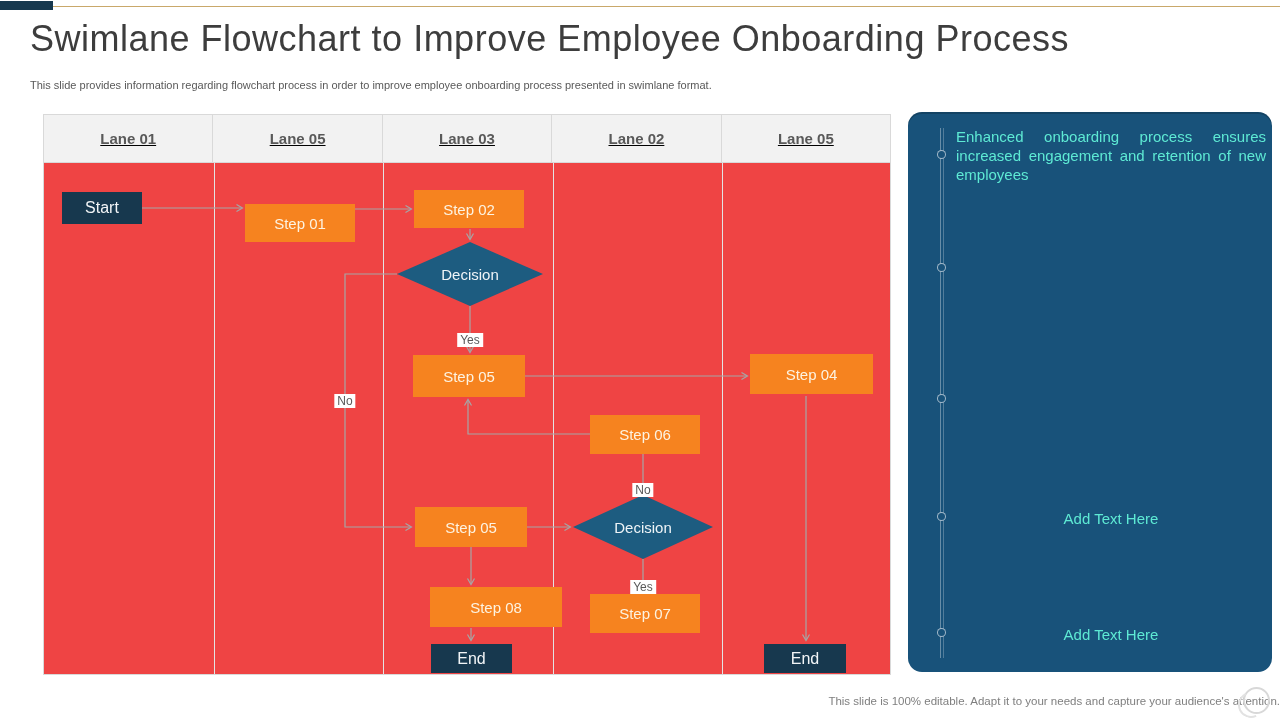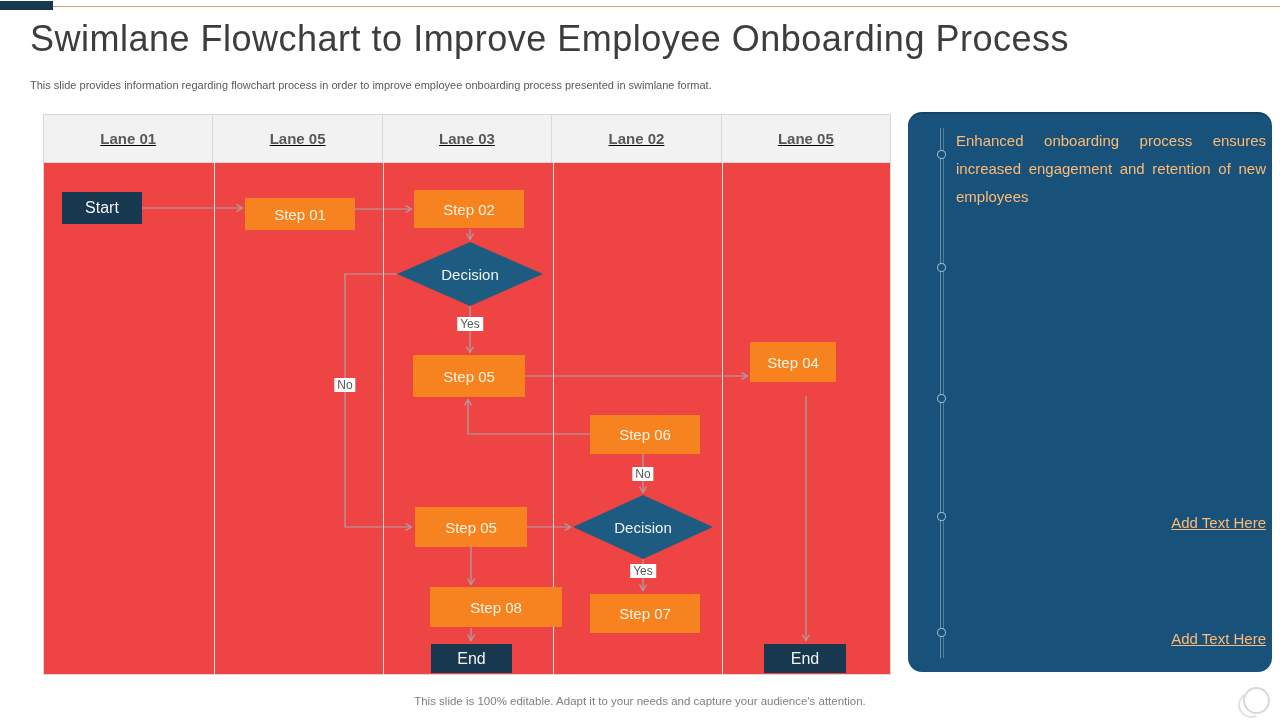--- a/index.html
+++ b/index.html
@@ -46,46 +46,46 @@
   }
   .node.orange { background: #f6831f; color: #fdf3e1; }
   .node.navy   { background: #17384e; color: #f2f5f7; font-size: 16px; }
   .diamond {
     position: absolute; display: flex; align-items: center; justify-content: center;
     background: #1d5c80; color: #eef4f7; font-size: 15px; z-index: 5;
     clip-path: polygon(50% 0, 100% 50%, 50% 100%, 0 50%);
   }
   .edge-label {
     position: absolute; transform: translate(-50%, -50%);
-    background: #ffffff; padding: 0 3px; font-size: 12px; color: #595959; z-index: 6;
+    background: #ffffff; padding: 0 3px; font-size: 12px; color: #595959; z-index: 6; margin-top: 16px;
   }
   .connector-layer { position: absolute; left: 0; top: 0; width: 1280px; height: 720px; z-index: 4; pointer-events: none; }
 
   
   .sidebar {
     position: absolute; left: 908px; top: 112px; width: 364px; height: 560px;
     background: #18527a; border-radius: 14px;
     box-shadow: inset 0 2px 0 rgba(0,0,0,0.18);
   }
   .timeline-a { position: absolute; left: 32px; top: 16px; bottom: 14px; width: 1px; background: rgba(255,255,255,0.35); }
   .timeline-b { position: absolute; left: 35px; top: 16px; bottom: 14px; width: 1px; background: rgba(255,255,255,0.25); }
   .timeline-dot {
     position: absolute; left: 29px; width: 9px; height: 9px; border-radius: 50%;
     border: 1px solid rgba(255,255,255,0.6); background: #18527a;
   }
   .sidebar-item {
     position: absolute; left: 48px; width: 310px;
-    font-size: 15px; line-height: 28px; color: #fdba74; text-align: justify;
+    font-size: 15px; line-height: 19px; color: #5eead4; text-align: justify;
   }
-  .sidebar-item.short { text-align: right; text-decoration: underline; }
+  .sidebar-item.short { text-align: center; }
 
   
   .footer {
     position: absolute; left: 0; top: 695px; width: 1280px;
-    text-align: center; font-size: 11.5px; color: #7f7f7f;
+    text-align: right; font-size: 11.5px; color: #7f7f7f;
   }
   .watermark {
     position: absolute; left: 1243px; top: 687px; width: 27px; height: 27px;
     border: 2px solid #d8d8d8; border-radius: 50%;
   }
   .watermark-arc {
     position: absolute; left: 1238px; top: 692px; width: 26px; height: 26px;
     border: 2px solid transparent; border-bottom-color: #e2e2e2; border-left-color: #e2e2e2;
     border-radius: 50%; transform: rotate(20deg);
   }
@@ -130,25 +130,25 @@
     <path d="M590,434 H468 V400" marker-end="url(#arr)"></path>
     <path d="M643,454 V492" marker-end="url(#arr)"></path>
     <path d="M643,559 V590" marker-end="url(#arr)"></path>
     <path d="M527,527 H570" marker-end="url(#arr)"></path>
     <path d="M471,547 V584" marker-end="url(#arr)"></path>
     <path d="M471,628 V640" marker-end="url(#arr)"></path>
   </g>
 </svg>
 
 <div class="node navy" style="left:62px;  top:192px; width:80px;  height:32px">Start</div>
-<div class="node orange" style="left:245px; top:198px; width:110px; height:32px">Step 01</div>
+<div class="node orange" style="left:245px; top:204px; width:110px; height:38px">Step 01</div>
 <div class="node orange" style="left:414px; top:190px; width:110px; height:38px">Step 02</div>
 <div class="diamond" style="left:397px; top:242px; width:146px; height:64px">Decision</div>
 <div class="node orange" style="left:413px; top:355px; width:112px; height:42px">Step 05</div>
-<div class="node orange" style="left:750px; top:342px; width:86px; height:40px">Step 04</div>
+<div class="node orange" style="left:750px; top:354px; width:123px; height:40px">Step 04</div>
 <div class="node orange" style="left:590px; top:415px; width:110px; height:39px">Step 06</div>
 <div class="node orange" style="left:415px; top:507px; width:112px; height:40px">Step 05</div>
 <div class="diamond" style="left:573px; top:495px; width:140px; height:64px">Decision</div>
 <div class="node orange" style="left:430px; top:587px; width:132px; height:40px">Step 08</div>
 <div class="node orange" style="left:590px; top:594px; width:110px; height:39px">Step 07</div>
 <div class="node navy" style="left:431px; top:644px; width:81px;  height:29px">End</div>
 <div class="node navy" style="left:764px; top:644px; width:82px;  height:29px">End</div>
 
 <span class="edge-label" style="left:470px; top:324px">Yes</span>
 <span class="edge-label" style="left:345px; top:385px">No</span>

